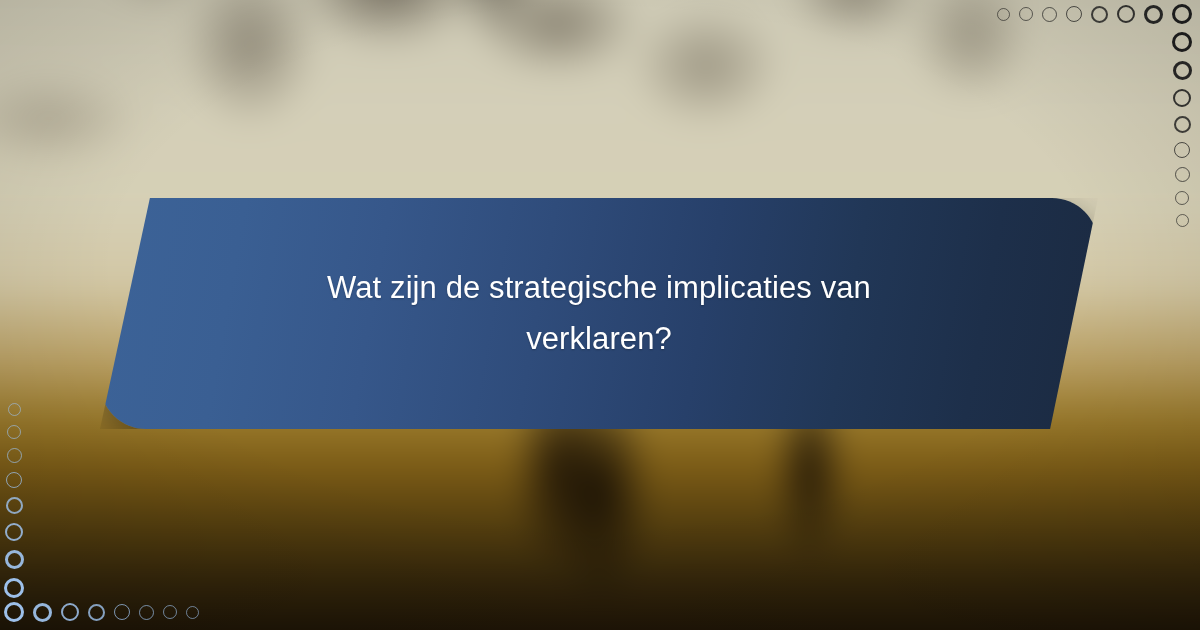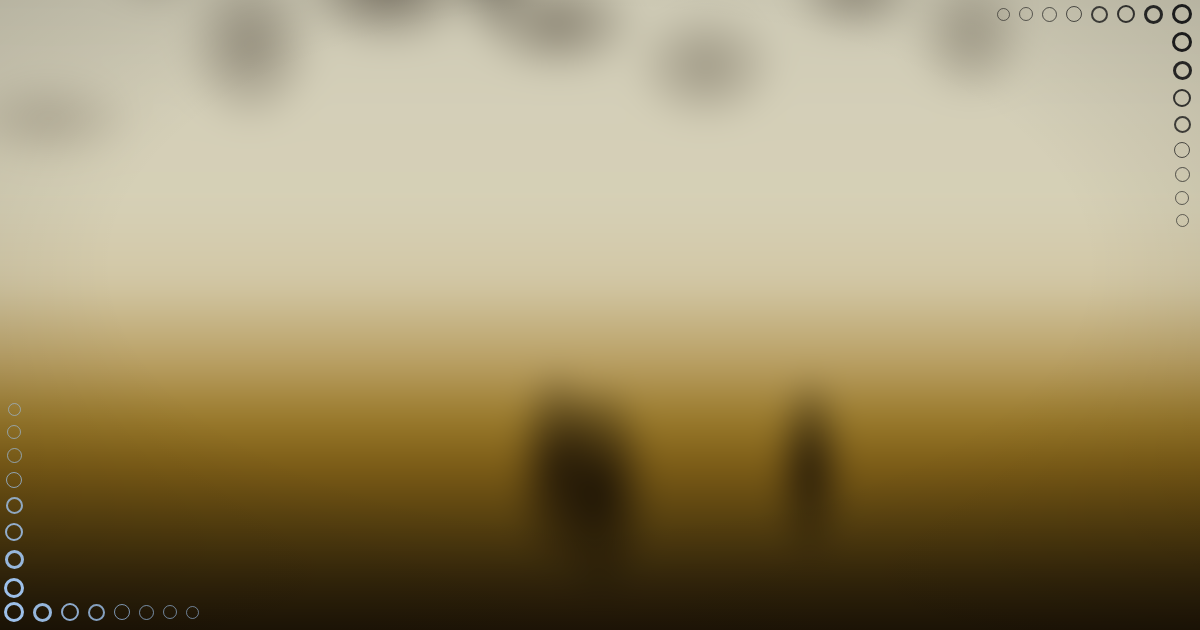--- a/index.html
+++ b/index.html
@@ -183,14 +183,18 @@
       <span class="dot" style="width: 20px; height: 20px; border: 3.4px solid rgb(157, 192, 234); opacity: 1;"></span>
       <span class="dot" style="width: 19px; height: 19px; border: 3px solid rgb(157, 192, 234); opacity: 0.94;"></span>
       <span class="dot" style="width: 18px; height: 18px; border: 2.6px solid rgb(157, 192, 234); opacity: 0.87;"></span>
       <span class="dot" style="width: 17px; height: 17px; border: 2.2px solid rgb(157, 192, 234); opacity: 0.81;"></span>
       <span class="dot" style="width: 16px; height: 16px; border: 1.8px solid rgb(157, 192, 234); opacity: 0.74;"></span>
       <span class="dot" style="width: 15px; height: 15px; border: 1.5px solid rgb(157, 192, 234); opacity: 0.69;"></span>
       <span class="dot" style="width: 14px; height: 14px; border: 1.2px solid rgb(157, 192, 234); opacity: 0.64;"></span>
       <span class="dot" style="width: 13px; height: 13px; border: 1px solid rgb(157, 192, 234); opacity: 0.61;"></span>
     </div>
 
+  <div id="quote-card">
+    <div id="quote-text">Wat zijn de strategische implicaties van
+verklaren?</div>
+  </div>
 
 </div>
 
 </body></html>

